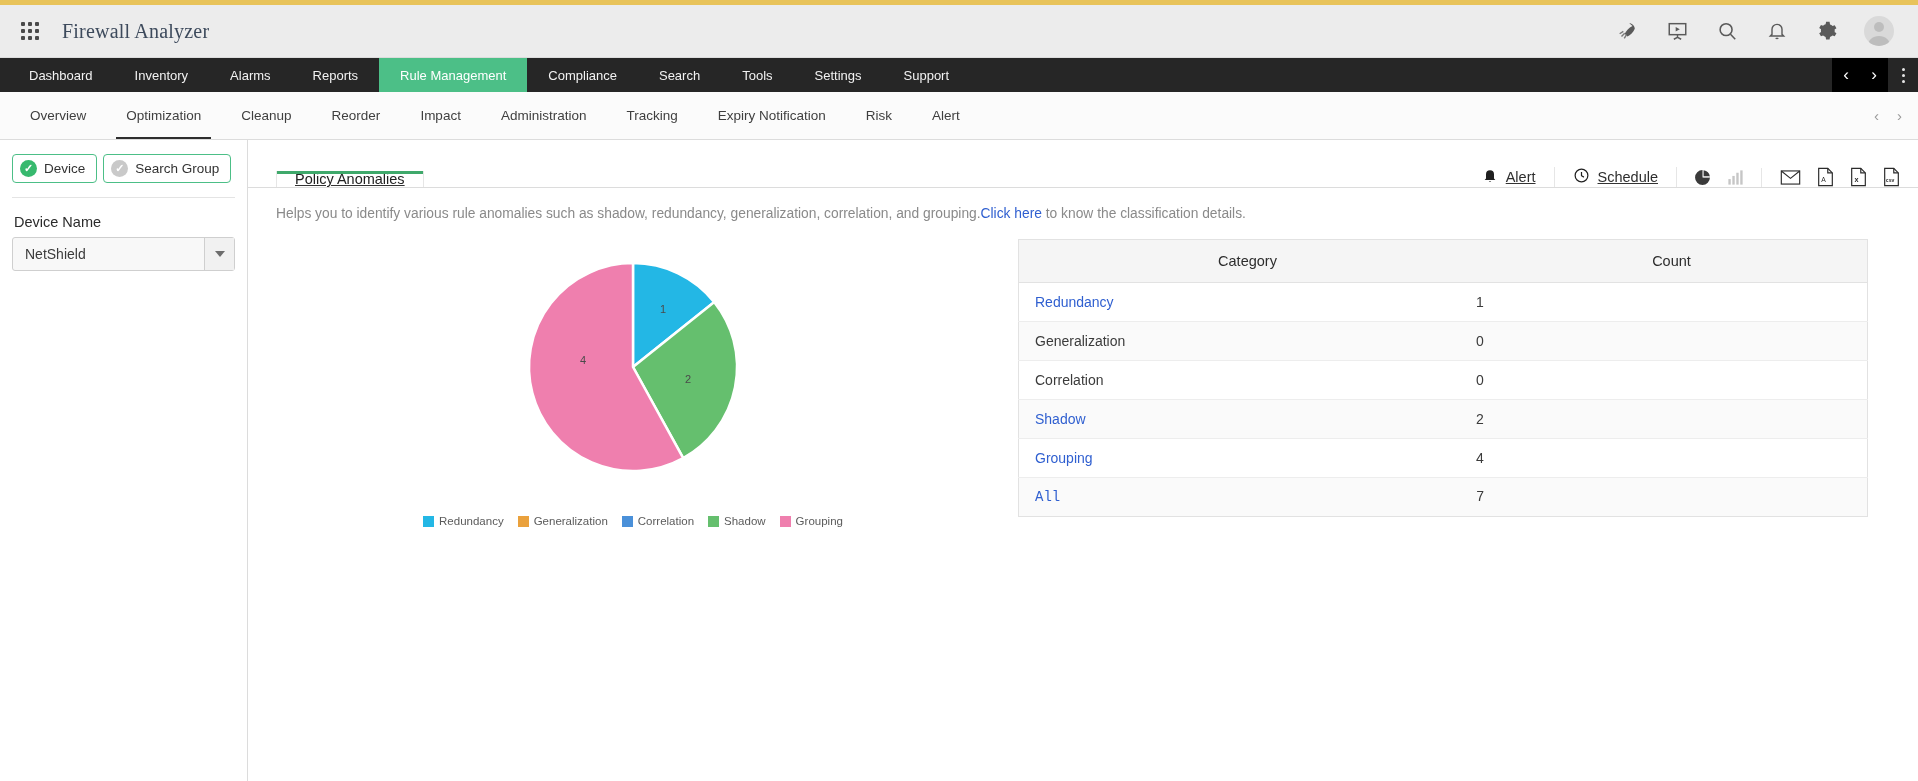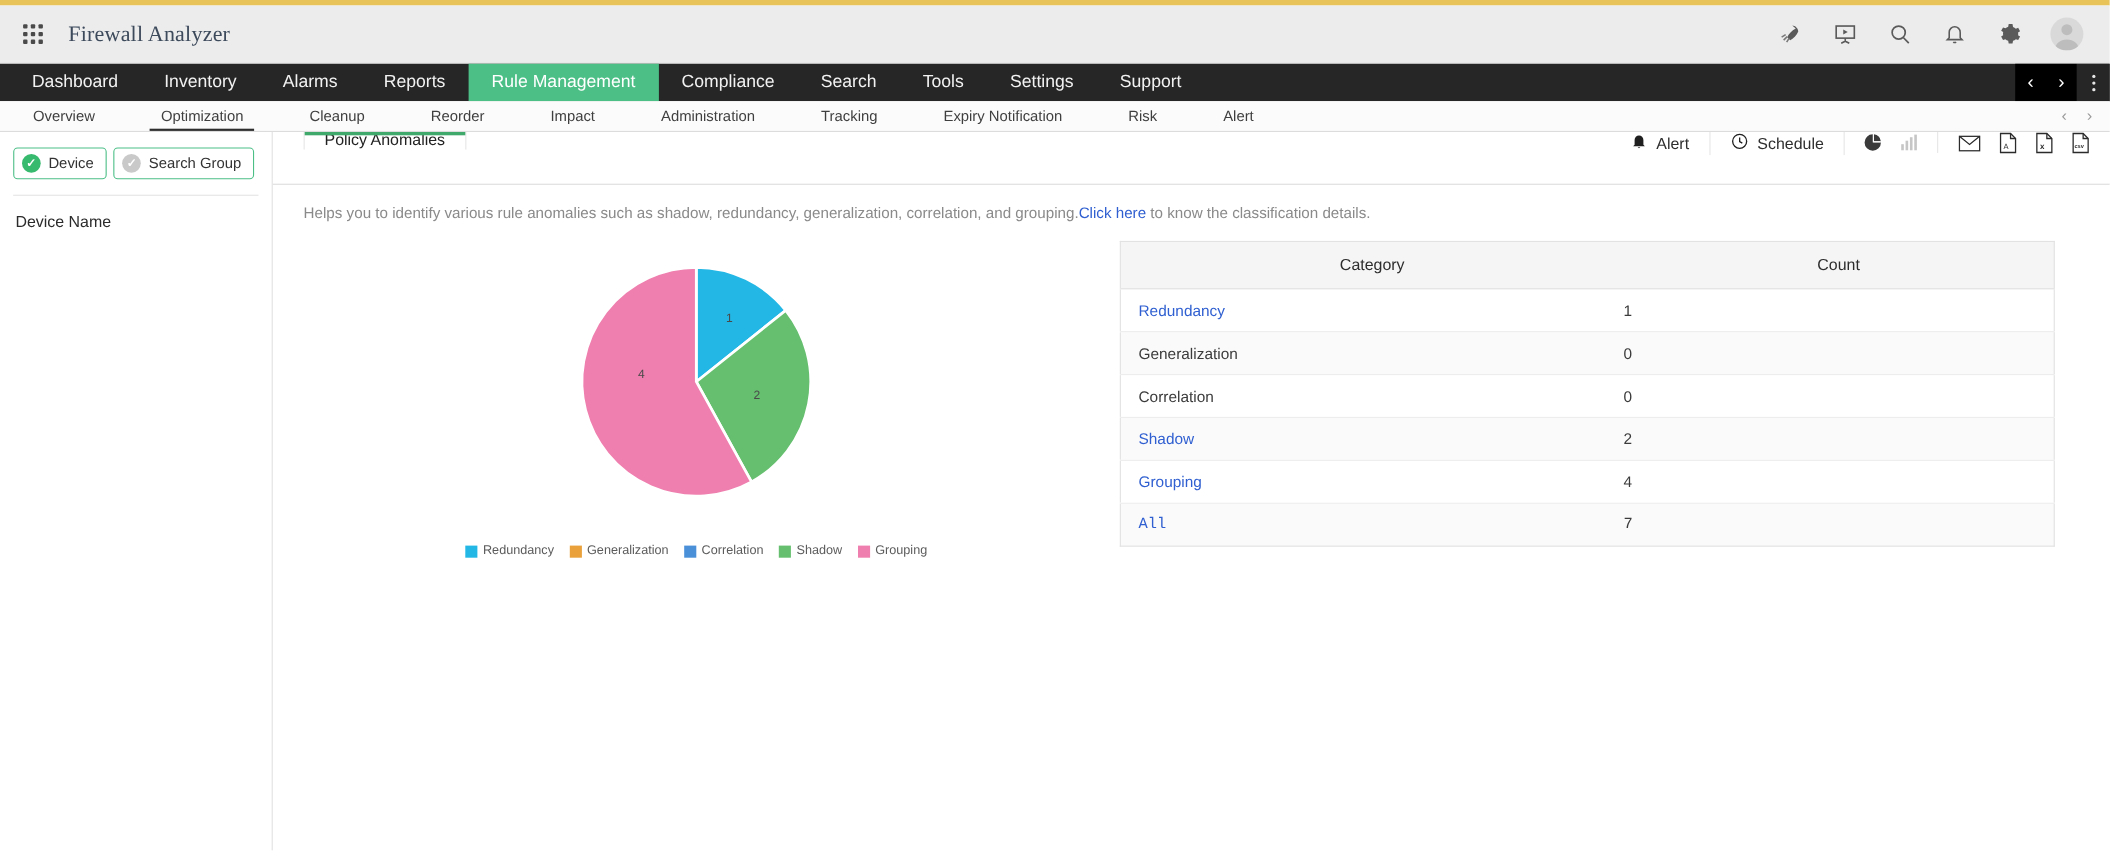--- a/index.html
+++ b/index.html
@@ -47,44 +47,44 @@
   }
 
   
   .main-nav {
     height: 34px; background: #262626;
     display: flex; align-items: stretch;
     position: relative;
   }
   .main-nav .nav-item {
     padding: 0 21px; display:flex; align-items:center;
-    color: #f2f2f2; font-size: 16px; cursor: pointer;
+    color: #f2f2f2; font-size: 13px; cursor: pointer;
     white-space: nowrap;
   }
   .main-nav .nav-item:first-child { margin-left: 8px; }
   .main-nav .nav-item.active { background: #4cbf87; color: #ffffff; }
   .nav-arrows {
     margin-left: auto; display:flex; align-items: stretch;
     background: #000; 
   }
   .nav-arrow {
     width: 28px; display:flex; align-items:center; justify-content:center;
     color: #fff; font-size: 17px; cursor: pointer;
   }
   .nav-kebab {
     width: 30px; display:flex; flex-direction: column; align-items:center;
     justify-content:center; gap:3px; cursor:pointer; background:#262626;
   }
   .nav-kebab i { width:3px; height:3px; background:#e6e6e6; border-radius:50%; display:block;}
 
   
   .sub-nav {
-    height: 28px; background: #fbfbfb;
+    height: 48px; background: #fbfbfb;
     border-bottom: 1px solid #dcdcdc;
-    display: flex; align-items: stretch; position: relative; gap: 20px;
+    display: flex; align-items: stretch; position: relative;
   }
   .sub-nav .sub-item {
     padding: 0 20px; display:flex; align-items:center;
     font-size: 13.5px; color: #3f3f3f; cursor:pointer; white-space: nowrap;
     position: relative;
   }
   .sub-nav .sub-item:first-child { margin-left: 10px; }
   .sub-nav .sub-item.active::after {
     content:""; position:absolute; left: 10px; right: 10px; bottom: 0;
     height: 2px; background: #2e2e2e;
@@ -133,21 +133,21 @@
   .caret-down {
     width:0;height:0;border-left:5px solid transparent;border-right:5px solid transparent;
     border-top:6px solid #6d6d6d;
   }
 
   
   .content { flex: 1; background:#fff; position:relative; }
 
   .tabbar {
     height: 48px; border-bottom: 1px solid #dcdcdc;
-    display: flex; align-items: flex-start;
+    display: flex; align-items: flex-end; text-decoration: underline;
   }
   .tab {
     padding: 0 18px; display:flex; align-items:center; font-size: 14.5px;
     color:#3a3a3a; cursor: pointer; border-right: 1px solid #e6e6e6;
     white-space: nowrap; position: relative; background: #fff;
   }
   .tab:first-child { margin-left: 28px; }
   .tab.active { color:#222; }
   .tab.active::before {
     content:""; position:absolute; left:0; right:0; top:0; height:3px; background:#3fa96b;
@@ -306,20 +306,26 @@
         <span class="chk">✓</span>
         <span>Device</span>
       </div>
       <div class="seg-btn unsel">
         <span class="chk">✓</span>
         <span>Search Group</span>
       </div>
     </div>
     <div class="side-divider"></div>
     <div class="side-label">Device Name</div>
+    <div class="select-box">
+      <span class="val">NetShield</span>
+      <span class="caret-btn">
+          <span class="caret-down"></span>
+        </span>
+    </div>
   </div>
 
   <div class="content">
 
     <div class="tabbar">
       <div class="tab active">Policy Anomalies</div>
       <div class="tab-spacer"></div>
 
       <div class="tool-btn">
         <span>

